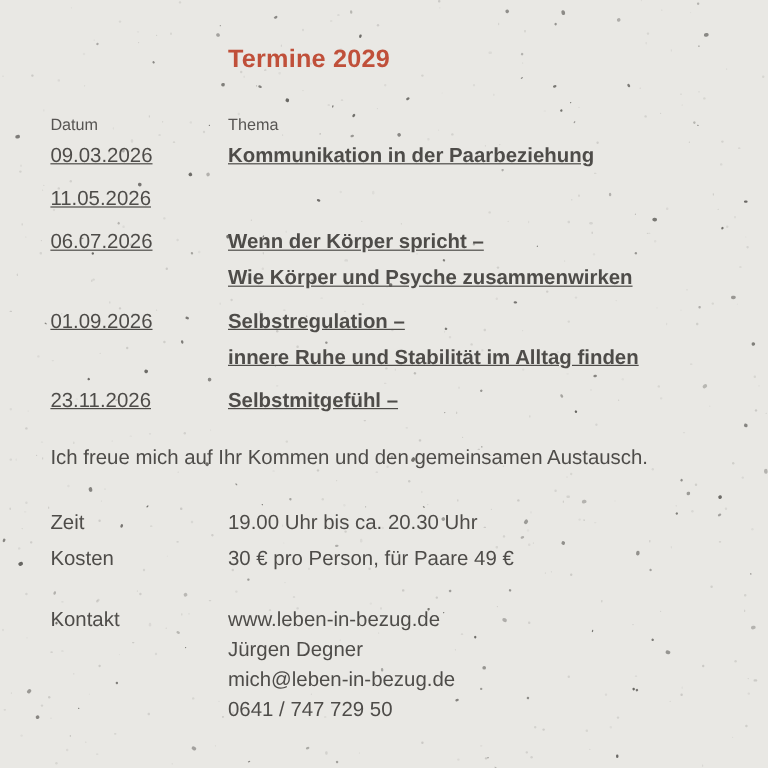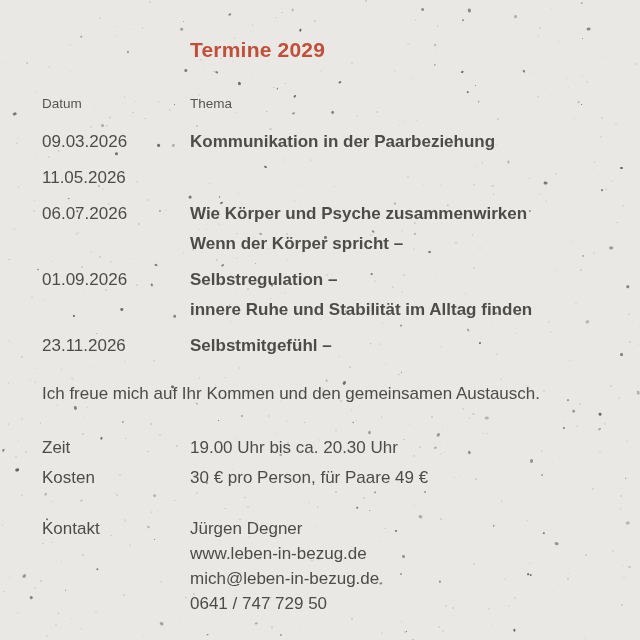--- a/index.html
+++ b/index.html
@@ -34,21 +34,21 @@
     letter-spacing: 0.2px;
   }
   .col-headers {
     display: flex;
     margin-top: 33px;
     font-size: 13.5px;
     line-height: 18px;
     color: #575553;
   }
   .col-headers .date-col { width: 148px; flex: none; }
-  .schedule { margin-top: 14px; }
+  .schedule { margin-top: 2px; text-decoration: underline; }
   .schedule-row {
     display: flex;
     margin-bottom: 6px;
     font-size: 17px;
     line-height: 30px;
   }
   .schedule-row .date-cell { width: 148px; flex: none; font-weight: 400; }
   .schedule-row .topic-cell { font-weight: 700; }
   .topic-line:empty { display: none; }
   .closing {
@@ -665,22 +665,22 @@
           <div class="topic-line">Kommunikation in der Paarbeziehung</div>
 
         </div>
       </div>
       <div class="schedule-row">
         <div class="date-cell">11.05.2026</div>
       </div>
       <div class="schedule-row">
         <div class="date-cell">06.07.2026</div>
         <div class="topic-cell">
+          <div class="topic-line">Wenn der Körper spricht –</div>
           <div class="topic-line">Wie Körper und Psyche zusammenwirken</div>
-          <div class="topic-line">Wenn der Körper spricht –</div>
         </div>
       </div>
       <div class="schedule-row">
         <div class="date-cell">01.09.2026</div>
         <div class="topic-cell">
           <div class="topic-line">Selbstregulation –</div>
           <div class="topic-line">innere Ruhe und Stabilität im Alltag finden</div>
         </div>
       </div>
       <div class="schedule-row">
@@ -700,21 +700,21 @@
       </div>
       <div class="detail-row">
         <div class="detail-label">Kosten</div>
         <div class="detail-value">30 € pro Person, für Paare 49 €</div>
       </div>
     </div>
 
     <div class="contact-section">
       <div class="contact-label">Kontakt</div>
       <div class="contact-lines">
+        <div>www.leben-in-bezug.de</div>
         <div>Jürgen Degner</div>
-        <div>www.leben-in-bezug.de</div>
         <div>mich@leben-in-bezug.de</div>
         <div>0641 / 747 729 50</div>
       </div>
     </div>
 
   </div>
 </div>
 
 </body></html>

